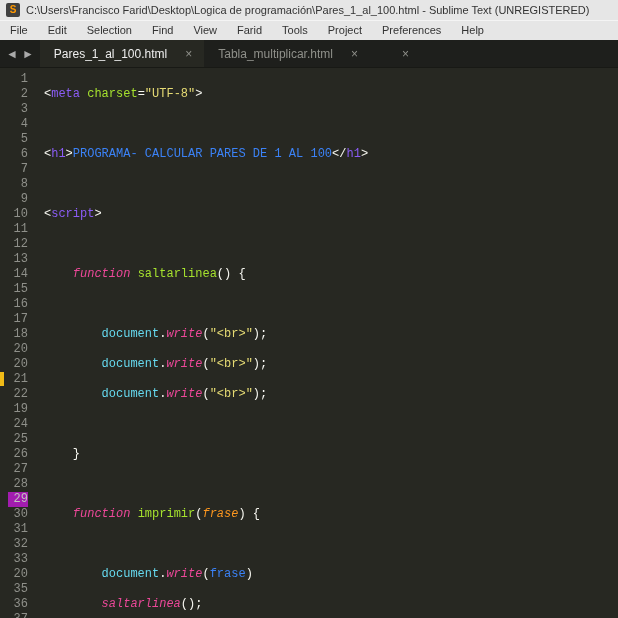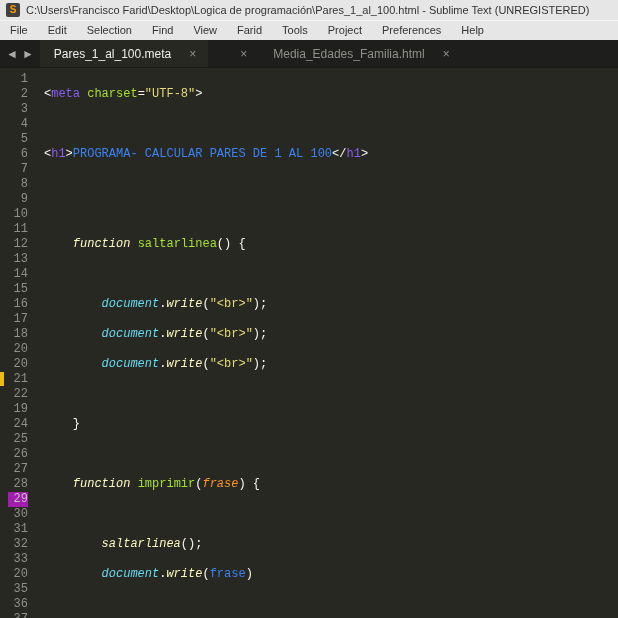--- a/index.html
+++ b/index.html
@@ -111,24 +111,24 @@
   padding: 4px 0 4px 10px;
   white-space: pre;
   flex: 1;
   color: #f8f8f2;
 }
 .code .row { height: 15px; }
 .punct { color: #f8f8f2; }
 .tag { color: #8b5cf6; }
 .attr { color: #a6e22e; margin-top: 8px; }
 .str { color: #e6db74; }
-.kw { color: #fef9c3; font-style: italic; }
+.kw { color: #ec4899; font-style: italic; }
 .fn { color: #a6e22e; }
 .param { color: #fd971f; font-style: italic; }
-.obj { color: #66d9ef; font-style: italic; }
+.obj { color: #66d9ef; }
 .txt { color: #3b82f6; }
 </style>
 </head>
 <body>
 
 <div class="titlebar">
   <div class="titlebar-icon">S</div>
   <span>C:\Users\Francisco Farid\Desktop\Logica de programación\Pares_1_al_100.html - Sublime Text (UNREGISTERED)</span>
 </div>
 
@@ -144,28 +144,28 @@
   <span>Preferences</span>
   <span>Help</span>
 </div>
 
 <div class="tabbar">
   <div class="nav-arrows">
     <span>◄</span>
     <span>►</span>
   </div>
   <div class="tab active">
-    <span>Pares_1_al_100.meta</span>
+    <span>Pares_1_al_100.html</span>
     <span class="close">×</span>
   </div>
   <div class="tab">
+    <span>Tabla_multiplicar.html</span>
     <span class="close">×</span>
   </div>
   <div class="tab">
-    <span>Media_Edades_Familia.html</span>
     <span class="close">×</span>
   </div>
 </div>
 
 <div class="editor">
   <div class="markers">
     <div class="marker" style="top:304px"></div>
 
   </div>
   <div class="gutter" id="gutter">
@@ -205,33 +205,34 @@
       <div class="ln">20</div>
       <div class="ln">35</div>
       <div class="ln">36</div>
       <div class="ln">37</div>
     </div>
   <div class="code">
 <div class="row"><span class="punct">&lt;</span><span class="tag">meta</span> <span class="attr">charset</span><span class="punct">=</span><span class="str">"UTF-8"</span><span class="punct">&gt;</span></div>
 <div class="row"></div>
 <div class="row"><span class="punct">&lt;</span><span class="tag">h1</span><span class="punct">&gt;</span><span class="txt">PROGRAMA- CALCULAR PARES DE 1 AL 100</span><span class="punct">&lt;/</span><span class="tag">h1</span><span class="punct">&gt;</span></div>
 <div class="row"></div>
+<div class="row"><span class="punct">&lt;</span><span class="tag">script</span><span class="punct">&gt;</span></div>
 <div class="row"></div>
 <div class="row">    <span class="kw">function</span> <span class="fn">saltarlinea</span><span class="punct">() {</span></div>
 <div class="row"></div>
 <div class="row">        <span class="obj">document</span><span class="punct">.</span><span class="kw">write</span><span class="punct">(</span><span class="str">"&lt;br&gt;"</span><span class="punct">);</span></div>
 <div class="row">        <span class="obj">document</span><span class="punct">.</span><span class="kw">write</span><span class="punct">(</span><span class="str">"&lt;br&gt;"</span><span class="punct">);</span></div>
 <div class="row">        <span class="obj">document</span><span class="punct">.</span><span class="kw">write</span><span class="punct">(</span><span class="str">"&lt;br&gt;"</span><span class="punct">);</span></div>
 <div class="row"></div>
 <div class="row">    <span class="punct">}</span></div>
 <div class="row"></div>
 <div class="row">    <span class="kw">function</span> <span class="fn">imprimir</span><span class="punct">(</span><span class="param">frase</span><span class="punct">) {</span></div>
 <div class="row"></div>
+<div class="row">        <span class="obj">document</span><span class="punct">.</span><span class="kw">write</span><span class="punct">(</span><span class="txt">frase</span><span class="punct">)</span></div>
 <div class="row">        <span class="kw">saltarlinea</span><span class="punct">();</span></div>
-<div class="row">        <span class="obj">document</span><span class="punct">.</span><span class="kw">write</span><span class="punct">(</span><span class="txt">frase</span><span class="punct">)</span></div>
 
 
 
 
 
 
 
 
 
 

